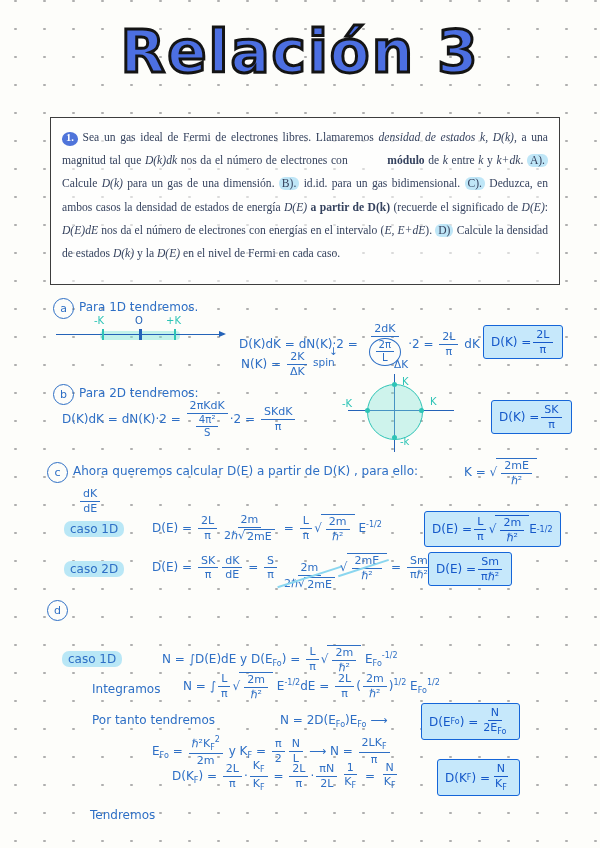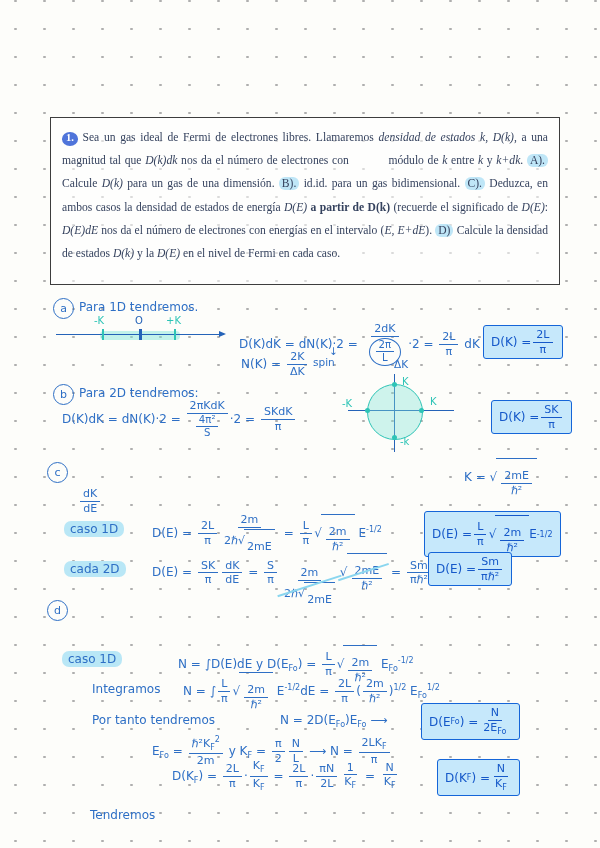--- a/index.html
+++ b/index.html
@@ -10,33 +10,33 @@
   
   .title{position:absolute;top:18px;left:0;width:100%;text-align:center;
          font-family:"DejaVu Sans",sans-serif;font-weight:bold;font-size:58px;letter-spacing:2px;
          color:#4c6fe2;-webkit-text-stroke:3px #141414;}
   
   .pbox{position:absolute;left:50px;top:117px;width:486px;height:150px;border:1.4px solid #3d3d3d;
         padding:8px 11px;background:rgba(255,255,255,.55);}
   .prose{font-family:"Liberation Serif",serif;font-size:11.6px;line-height:23.2px;color:#35425e;
          text-align:justify;white-space:normal;}
   
-  .tk-t{} .tk-i{font-style:italic;} .tk-b{font-weight:normal;padding-left:36px;}
+  .tk-t{} .tk-i{font-style:italic;} .tk-b{font-weight:bold;padding-left:36px;}
   .tk-bu{font-weight:bold;}
   .tk-hl{background:#bfe6f7;border-radius:6px;padding:0 3px;}
   .tk-badge{display:inline-block;background:#4f74da;color:#fff;border-radius:50%;
             padding:1px 4px 2px;font-size:10.5px;font-weight:bold;line-height:1;}
   sup,sub{font-size:8px;}
   .frac{display:inline-flex;flex-direction:column;align-items:center;vertical-align:middle;
         margin:0 2px;line-height:1.05;}
   .frac>.num{border-bottom:1.3px solid currentColor;padding:0 3px 1px;font-size:.92em;}
   .frac>.den{padding:1px 3px 0;font-size:.92em;}
   .sqrt{display:inline-flex;align-items:center;vertical-align:middle;}
   .sqrt>.rad{line-height:1;margin-right:-1px;}
-  .sqrt>.vinc{border-top:1.3px solid currentColor;padding:11px 3px 0;}
+  .sqrt>.vinc{border-top:1.3px solid currentColor;padding:1px 3px 0;}
   .circled{display:inline-flex;border:1.5px solid #2e6fc5;border-radius:50%;padding:1px 4px;margin:0 2px;}
   .struck{position:relative;display:inline-flex;}
   .struck::after{content:"";position:absolute;left:-3px;right:-3px;top:48%;
                  border-top:2px solid #8ad6ef;transform:rotate(-18deg);}
   
   .line{position:absolute;white-space:nowrap;color:#2e6fc5;font-size:12px;line-height:1.25;}
   .sbadge{position:absolute;width:19px;height:19px;border:1.6px solid #2e6fc5;border-radius:50%;
           display:flex;align-items:center;justify-content:center;color:#2e6fc5;font-size:11px;}
   .hlcaso{background:#b9e7f6;border-radius:7px;padding:1px 6px;}
   .rbox{position:absolute;display:inline-flex;align-items:center;white-space:nowrap;
@@ -60,20 +60,21 @@
                border-radius:50%;background:rgba(130,225,212,.38);}
   .cdiag .dot{position:absolute;width:5px;height:5px;border-radius:50%;background:#2ec4b6;}
   .cdiag .cl{position:absolute;font-size:10px;color:#2ec4b6;}
   .annot{position:absolute;color:#2e6fc5;font-size:10.5px;}
 </style>
 </head>
 <body>
 
 <div class="page">
 
+  <div class="title">Relación 3</div>
 
   <div class="pbox">
     <div class="prose"><span class="tk-badge">1.</span><span class="tk-t"> Sea un gas ideal de Fermi de electrones libres. Llamaremos </span><span class="tk-i">densidad de estados k</span><span class="tk-t">, </span><span class="tk-i">D(k)</span><span class="tk-t">, a una magnitud tal que </span><span class="tk-i">D(k)dk</span><span class="tk-t"> nos da el número de electrones con </span><span class="tk-b">módulo</span><span class="tk-t"> de </span><span class="tk-i">k</span><span class="tk-t"> entre </span><span class="tk-i">k</span><span class="tk-t"> y </span><span class="tk-i">k+dk</span><span class="tk-t">. </span><span class="tk-hl">A).</span><span class="tk-t"> Calcule </span><span class="tk-i">D(k)</span><span class="tk-t"> para un gas de una dimensión. </span><span class="tk-hl">B).</span><span class="tk-t"> id.id. para un gas bidimensional. </span><span class="tk-hl">C).</span><span class="tk-t"> Deduzca, en ambos casos la densidad de estados de energía </span><span class="tk-i">D(E)</span><span class="tk-t"> </span><span class="tk-bu">a partir de D(k)</span><span class="tk-t"> (recuerde el significado de </span><span class="tk-i">D(E)</span><span class="tk-t">: </span><span class="tk-i">D(E)dE</span><span class="tk-t"> nos da el número de electrones con energías en el intervalo (</span><span class="tk-i">E, E+dE</span><span class="tk-t">). </span><span class="tk-hl">D)</span><span class="tk-t"> Calcule la densidad de estados </span><span class="tk-i">D(k)</span><span class="tk-t"> y la </span><span class="tk-i">D(E)</span><span class="tk-t"> en el nivel de Fermi en cada caso.</span></div>
   </div>
 
   <div class="sbadge" style="left:53px;top:298px;">
       <span>a</span>
     </div>
   <div class="line" style="left:79px;top:300px;">Para  1D  tendremos.</div>
 
@@ -148,20 +149,21 @@
       <span class="tk-t">D(K) = </span>
       <span class="frac">
         <span class="num"><span class="tk-t">SK</span></span>
         <span class="den"><span class="tk-t">π</span></span>
       </span>
     </div>
 
   <div class="sbadge" style="left:47px;top:462px;">
       <span>c</span>
     </div>
+  <div class="line" style="left:73px;top:464px;">Ahora  queremos  calcular   D(E)   a  partir  de   D(K) ,  para  ello:</div>
   <div class="line" style="left:464px;top:458px;"><span class="tk-t">K = </span><span class="sqrt">
         <span class="rad">√</span>
         <span class="vinc"><span class="frac">
             <span class="num"><span class="tk-t">2mE</span></span>
             <span class="den"><span class="tk-t">ℏ²</span></span>
           </span></span>
       </span></div>
   <div class="line" style="left:78px;top:488px;"><span class="frac">
         <span class="num"><span class="tk-t">dK</span></span>
         <span class="den"><span class="tk-t">dE</span></span>
@@ -197,21 +199,21 @@
         <span class="rad">√</span>
         <span class="vinc"><span class="frac">
             <span class="num"><span class="tk-t">2m</span></span>
             <span class="den"><span class="tk-t">ℏ²</span></span>
           </span></span>
       </span>
       <span class="tk-t"> E</span>
       <sup>-1/2</sup>
     </div>
 
-  <div class="line" style="left:64px;top:562px;"><span class="hlcaso">cada  2D</span></div>
+  <div class="line" style="left:64px;top:562px;"><span class="hlcaso">caso  2D</span></div>
   <div class="line" style="left:152px;top:553px;"><span class="tk-t">D(E) = </span><span class="frac">
         <span class="num"><span class="tk-t">SK</span></span>
         <span class="den"><span class="tk-t">π</span></span>
       </span><span class="frac">
         <span class="num"><span class="tk-t">dK</span></span>
         <span class="den"><span class="tk-t">dE</span></span>
       </span><span class="tk-t"> = </span><span class="frac">
         <span class="num"><span class="tk-t">S</span></span>
         <span class="den"><span class="tk-t">π</span></span>
       </span><span class="struck">
@@ -240,21 +242,21 @@
         <span class="num"><span class="tk-t">Sm</span></span>
         <span class="den"><span class="tk-t">πℏ²</span></span>
       </span>
     </div>
 
   <div class="sbadge" style="left:47px;top:600px;">
       <span>d</span>
     </div>
 
   <div class="line" style="left:62px;top:652px;"><span class="hlcaso">caso  1D</span></div>
-  <div class="line" style="left:162px;top:645px;margin-left:16px;"><span class="tk-t">N = ∫D(E)dE      y      D(E</span><sub>Fo</sub><span class="tk-t">) = </span><span class="frac">
+  <div class="line" style="left:162px;top:645px;"><span class="tk-t">N = ∫D(E)dE      y      D(E</span><sub>Fo</sub><span class="tk-t">) = </span><span class="frac">
         <span class="num"><span class="tk-t">L</span></span>
         <span class="den"><span class="tk-t">π</span></span>
       </span><span class="sqrt">
         <span class="rad">√</span>
         <span class="vinc"><span class="frac">
             <span class="num"><span class="tk-t">2m</span></span>
             <span class="den"><span class="tk-t">ℏ²</span></span>
           </span></span>
       </span><span class="tk-t"> E</span><sub>Fo</sub><sup>-1/2</sup></div>
 

